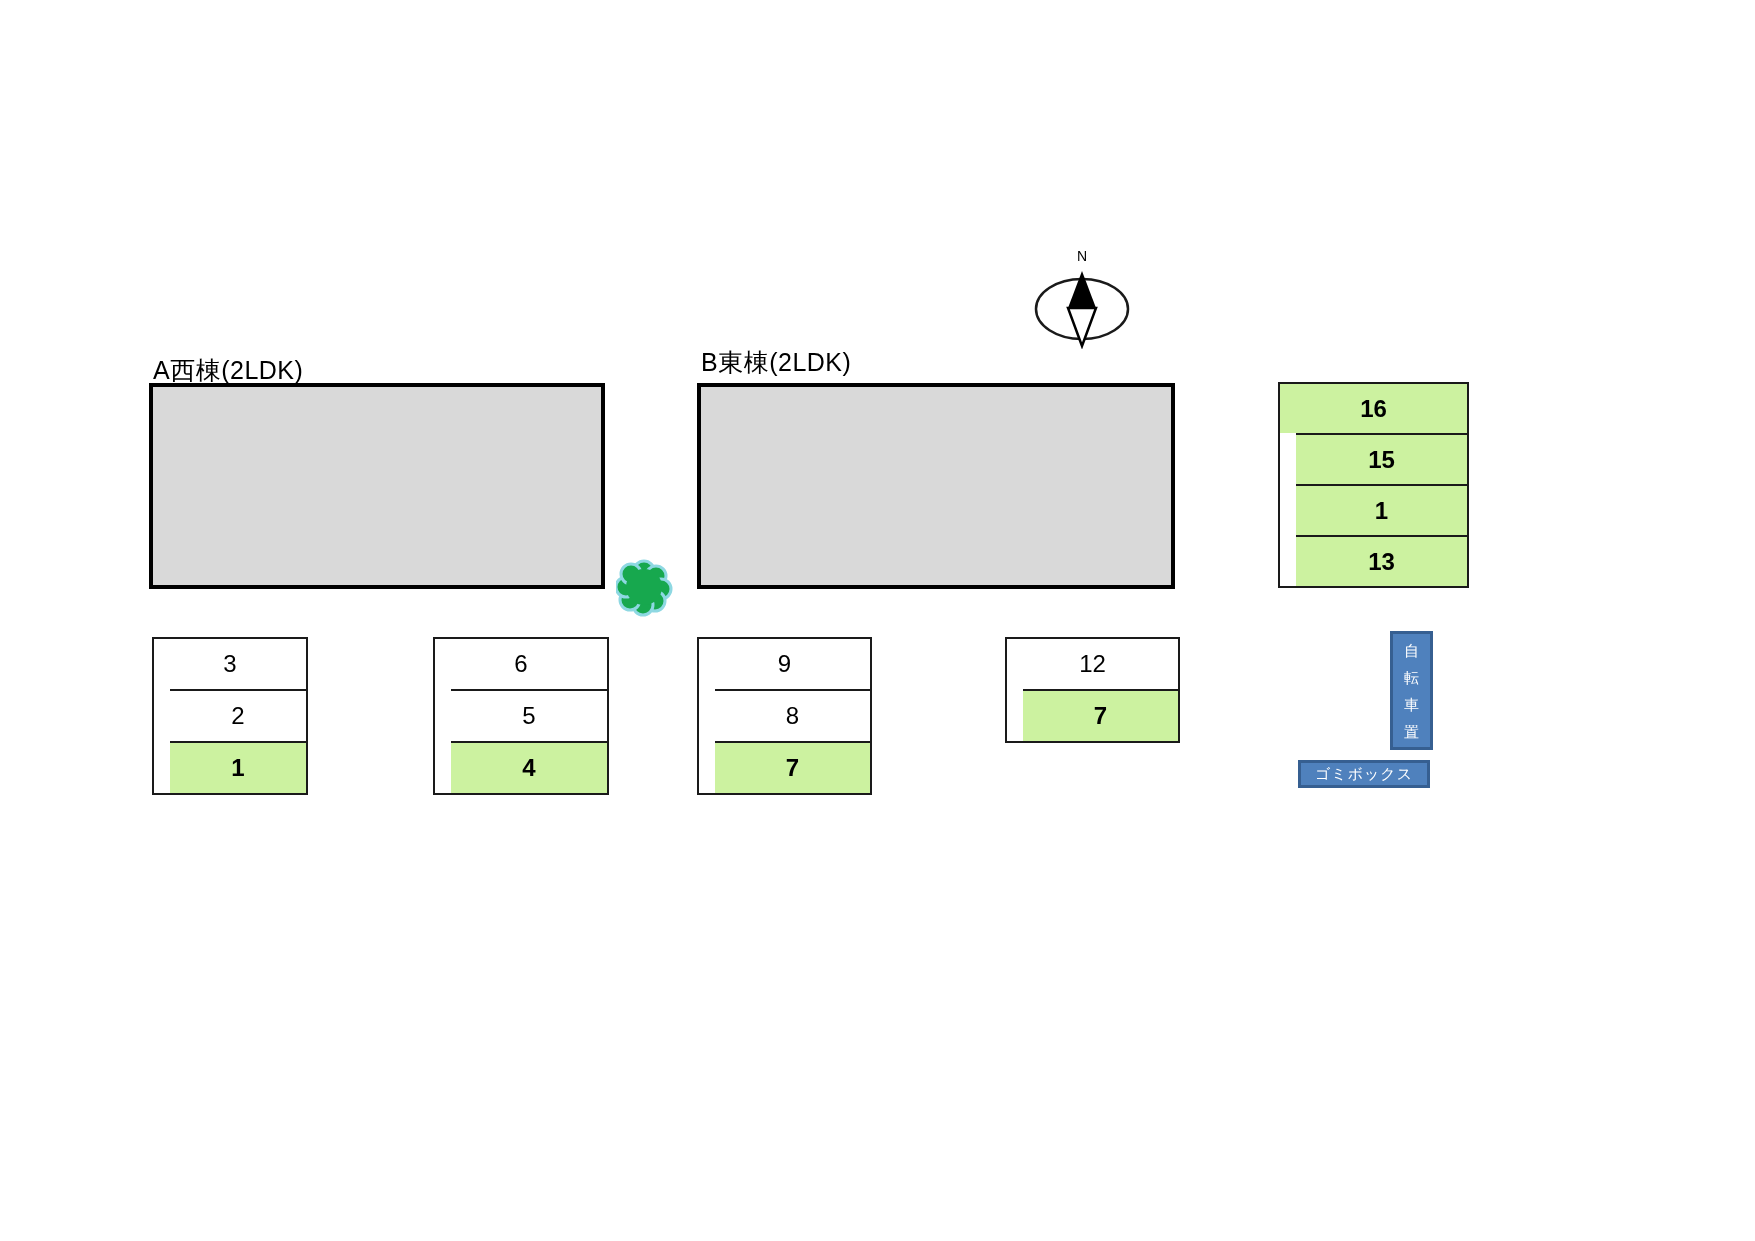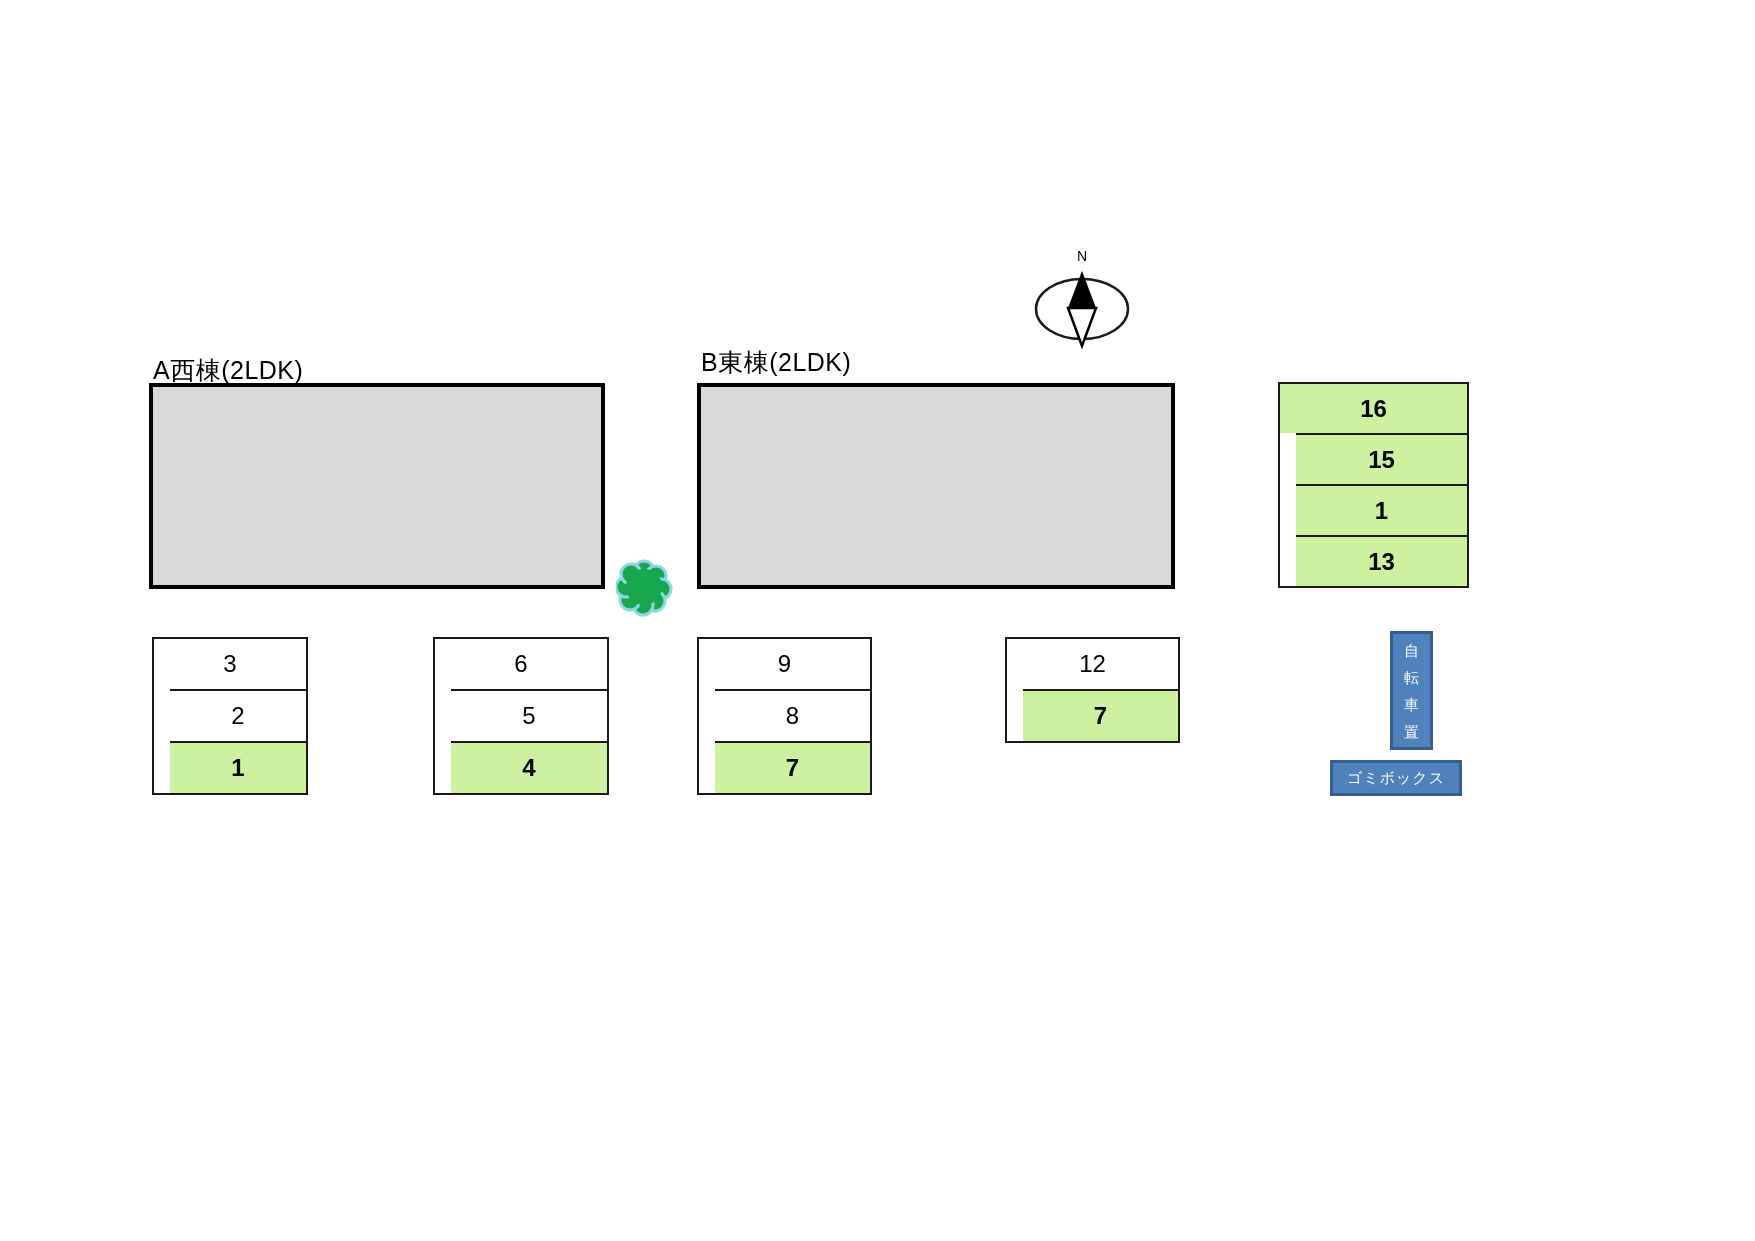--- a/index.html
+++ b/index.html
@@ -70,25 +70,24 @@
     color:#ffffff;
   }
   .bicycle{
     left:1390px;top:631px;width:43px;height:119px;
     font-size:15px;
     text-align:center;
     padding-top:3px;
   }
   .bicycle .vchar{display:block;line-height:27px;}
   .garbage{
-    left:1298px;top:760px;width:132px;height:36px;
+    left:1298px;top:760px;width:132px;height:28px;
     display:flex;align-items:center;justify-content:center;
     font-size:15px;
     letter-spacing:1px;
-    margin-left:32px;
   }
 </style>
 </head>
 <body>
 
 <div id="canvas">
 
   <span class="compass-n">N</span>
   <svg class="abs" style="left:1030px;top:245px" width="104" height="104" viewBox="0 0 104 104">
     <ellipse cx="52" cy="64" rx="46" ry="30" fill="#ffffff" stroke="#1a1a1a" stroke-width="2.5"></ellipse>

